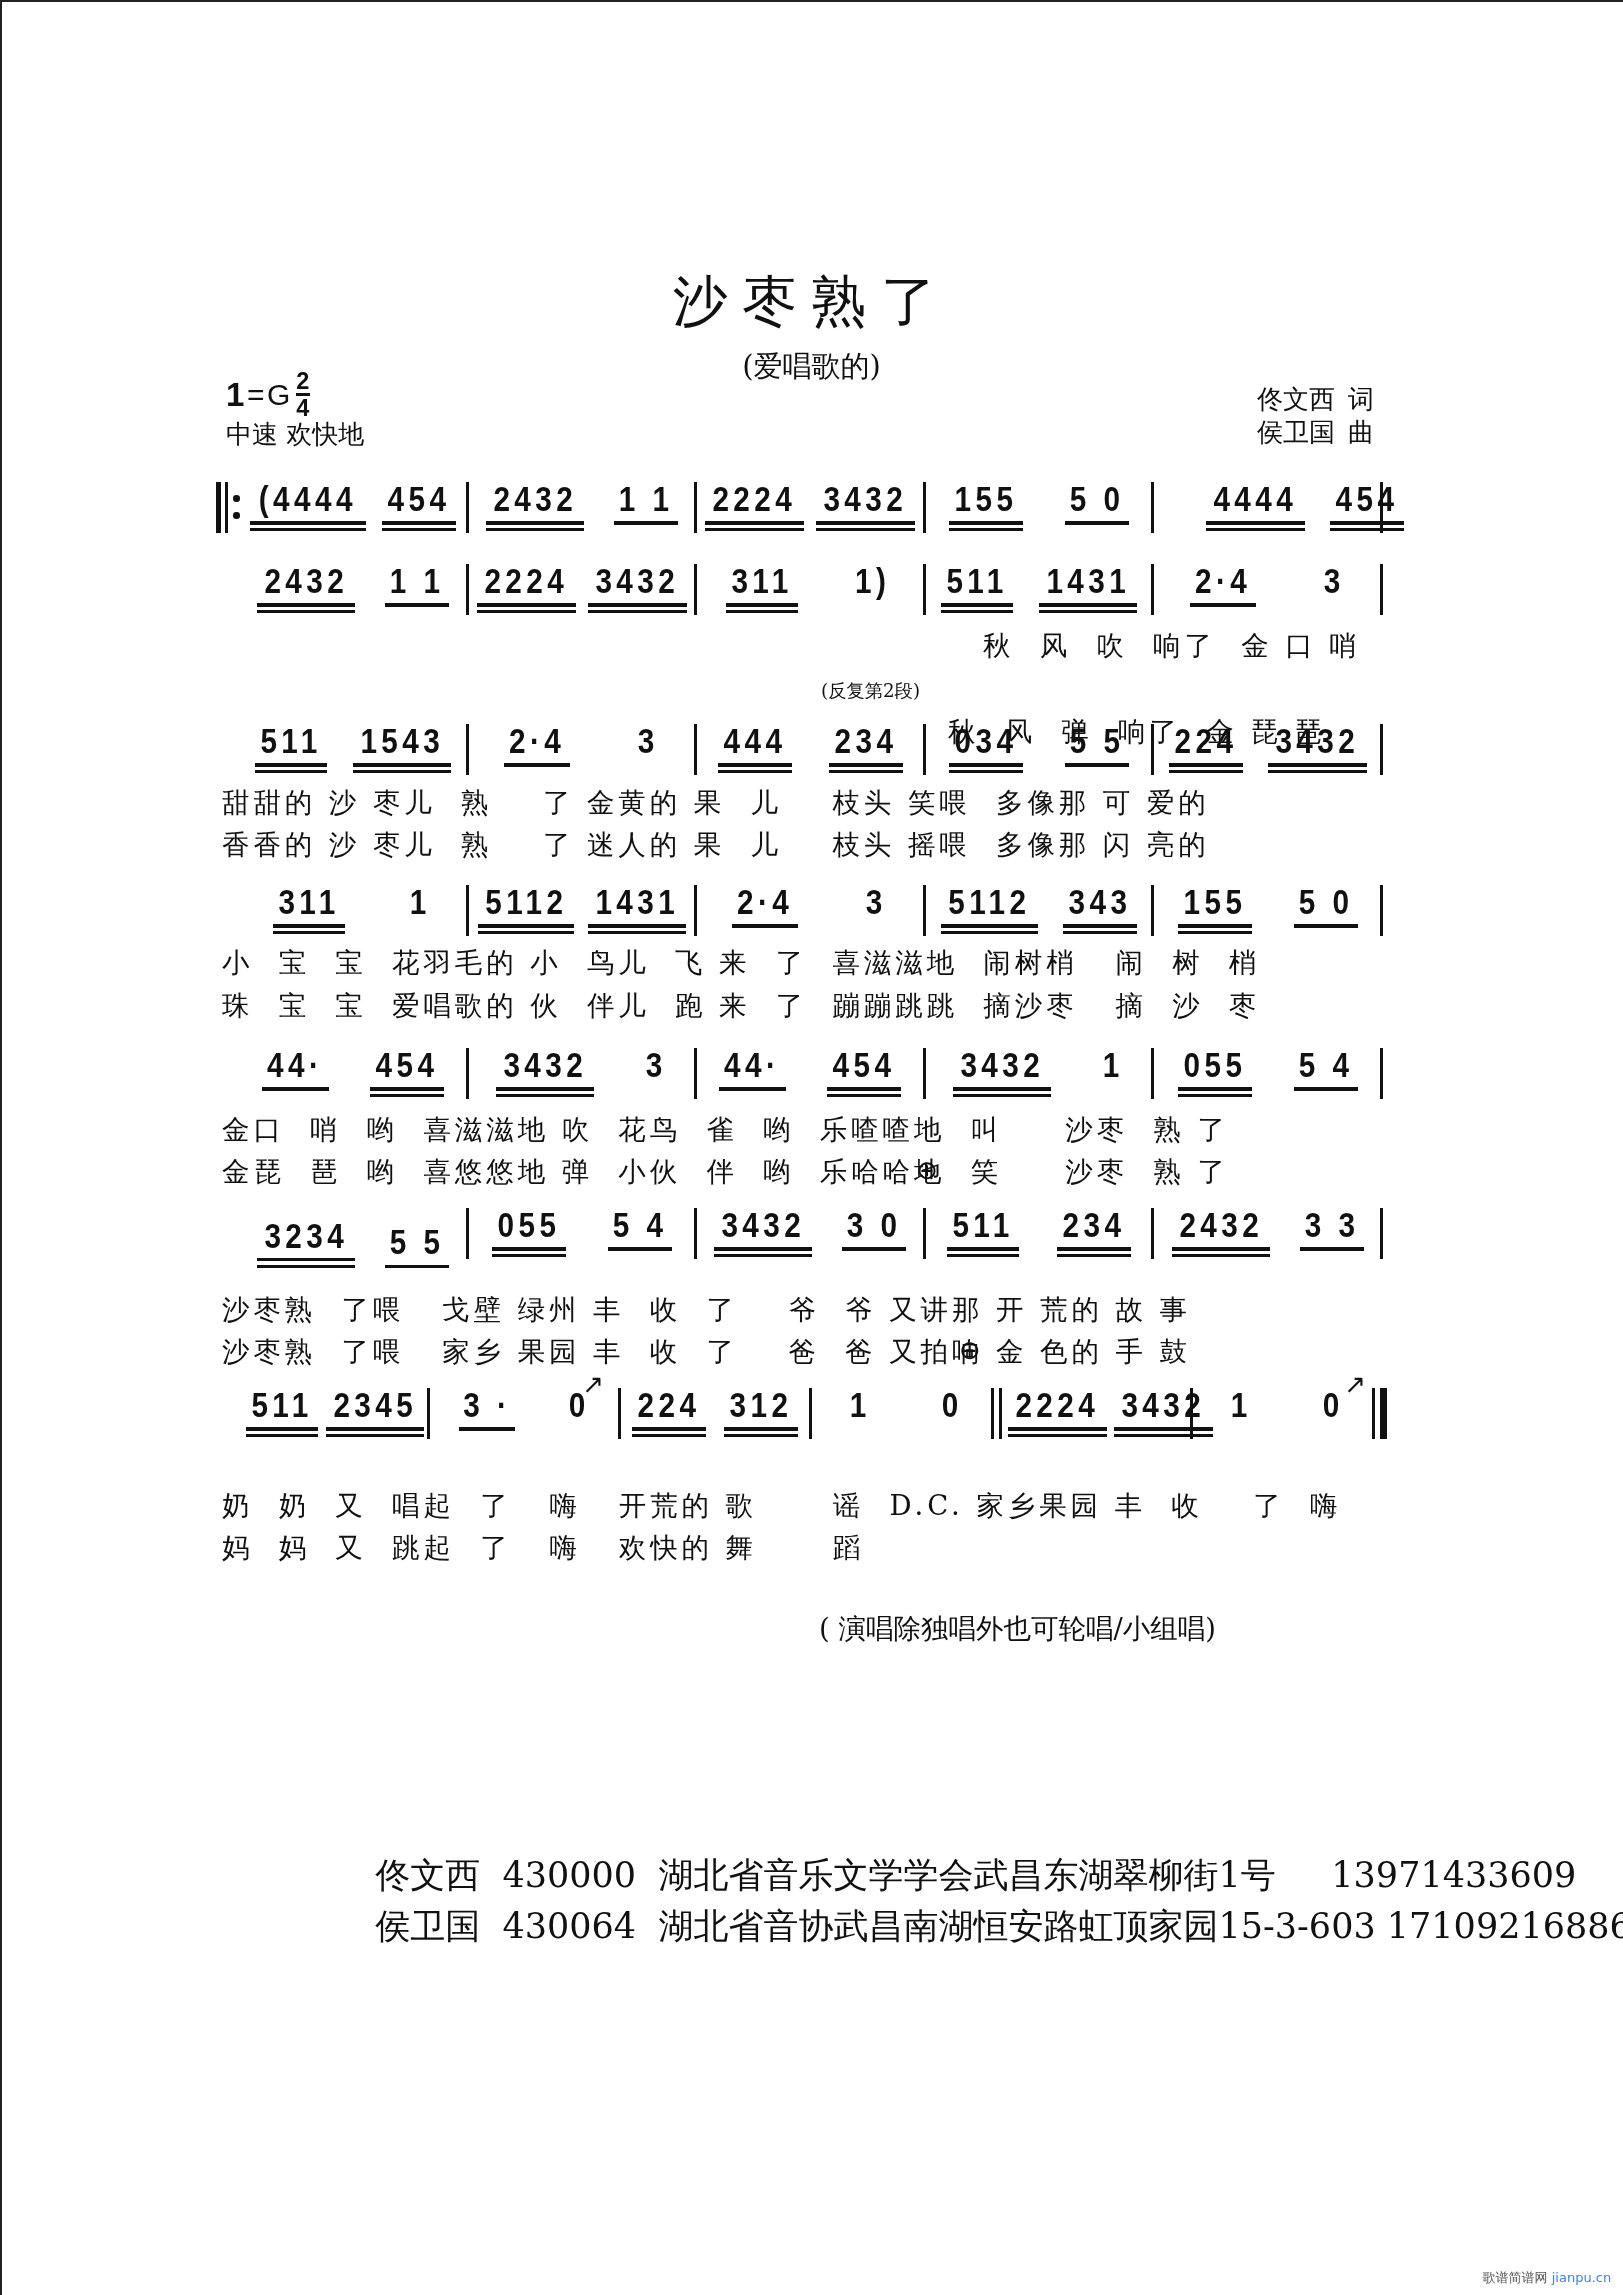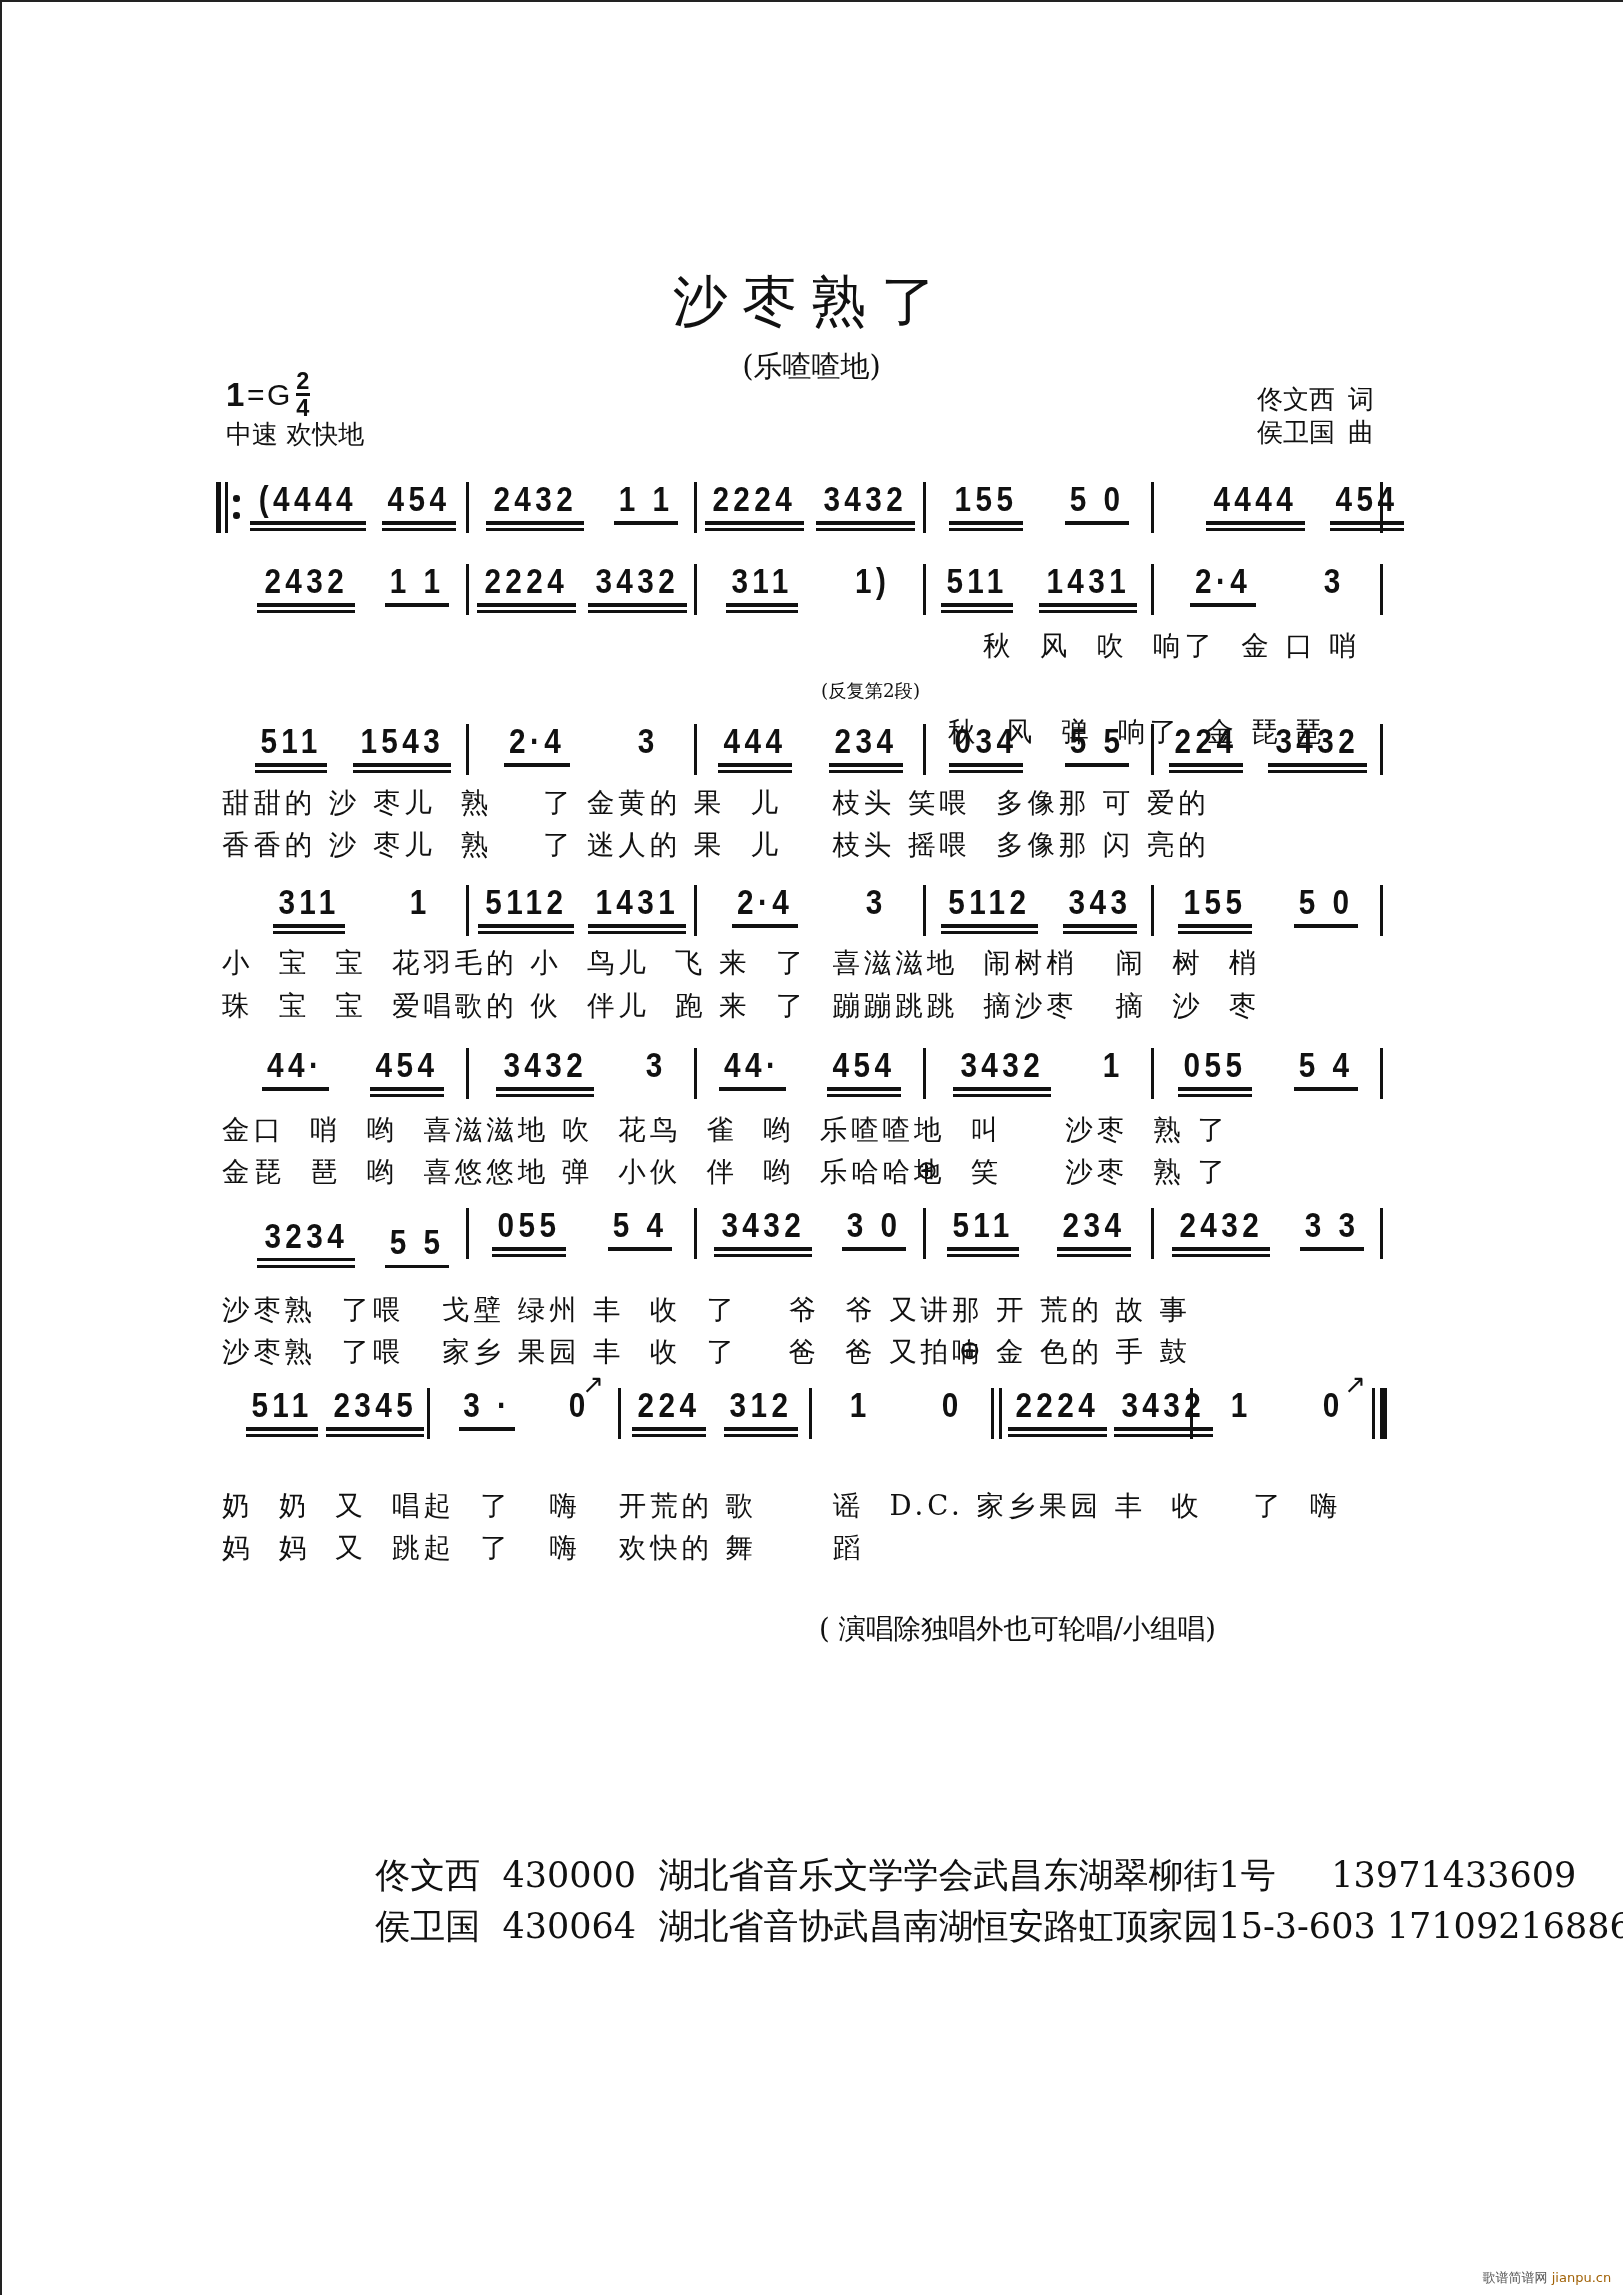--- a/index.html
+++ b/index.html
@@ -36,29 +36,29 @@
   .repeat-start .d1 { top: 13px; } .repeat-start .d2 { top: 30px; }
   .coda { position: absolute; font-size: 26px; font-family: "DejaVu Sans", sans-serif; line-height: 26px; }
   .breath { position: absolute; font-size: 26px; font-family: "DejaVu Sans", sans-serif; }
 
   .lyric { position: absolute; font-size: 27.5px; white-space: pre; letter-spacing: 3.9px; }
   .note-small { font-size: 18.3px; letter-spacing: 0; }
 
   .footnote { position: absolute; left: 819px; top: 1611px; font-size: 27.5px; }
   .contact { position: absolute; left: 353px; font-size: 35px; white-space: pre; }
   .watermark { position: absolute; right: 11.8px; bottom: 7.8px; font-family: "DejaVu Sans", sans-serif; font-size: 13px; color: #555; }
-  .watermark .site { color: #a16207; }
+  .watermark .site { color: #3b82f6; }
 </style>
 </head>
 <body>
 
 <div class="frame"></div>
 
 <div class="title">沙枣熟了</div>
-<div class="subtitle">(乐喳喳地)</div>
+<div class="subtitle">(爱唱歌的)</div>
 
 <div class="key">
   <span class="one">1</span>
   <span class="eq">=</span>
   <span class="g">G</span>
   <span class="timesig">
     <span>2</span>
     <span class="bar"></span>
     <span>4</span>
   </span>

